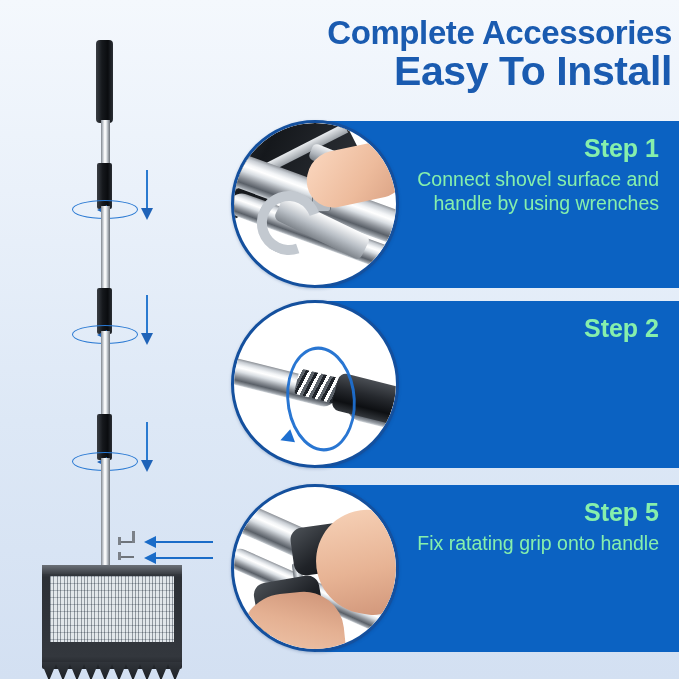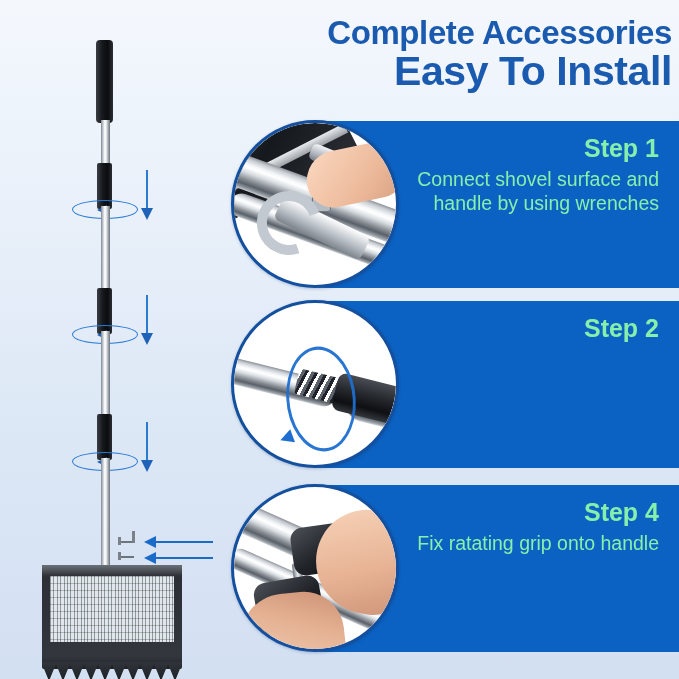--- a/index.html
+++ b/index.html
@@ -242,21 +242,21 @@
   </div>
 
   <div class="panel" id="panel-2">
     <div class="panel-text">
       <span class="step-title">Step 2</span>
     </div>
   </div>
 
   <div class="panel" id="panel-3">
     <div class="panel-text">
-      <span class="step-title">Step 4</span>
+      <span class="step-title">Step 5</span>
       <span class="step-desc">Fix ratating grip onto handle</span>
     </div>
   </div>
 
   <div class="photo-circle" id="circle-1">
     <div class="photo-inner">
       <div class="c1-blade"></div>
       <div class="c1-blade-edge"></div>
       <div class="tube c1-tube-a"></div>
       <div class="tube c1-tube-b"></div>

